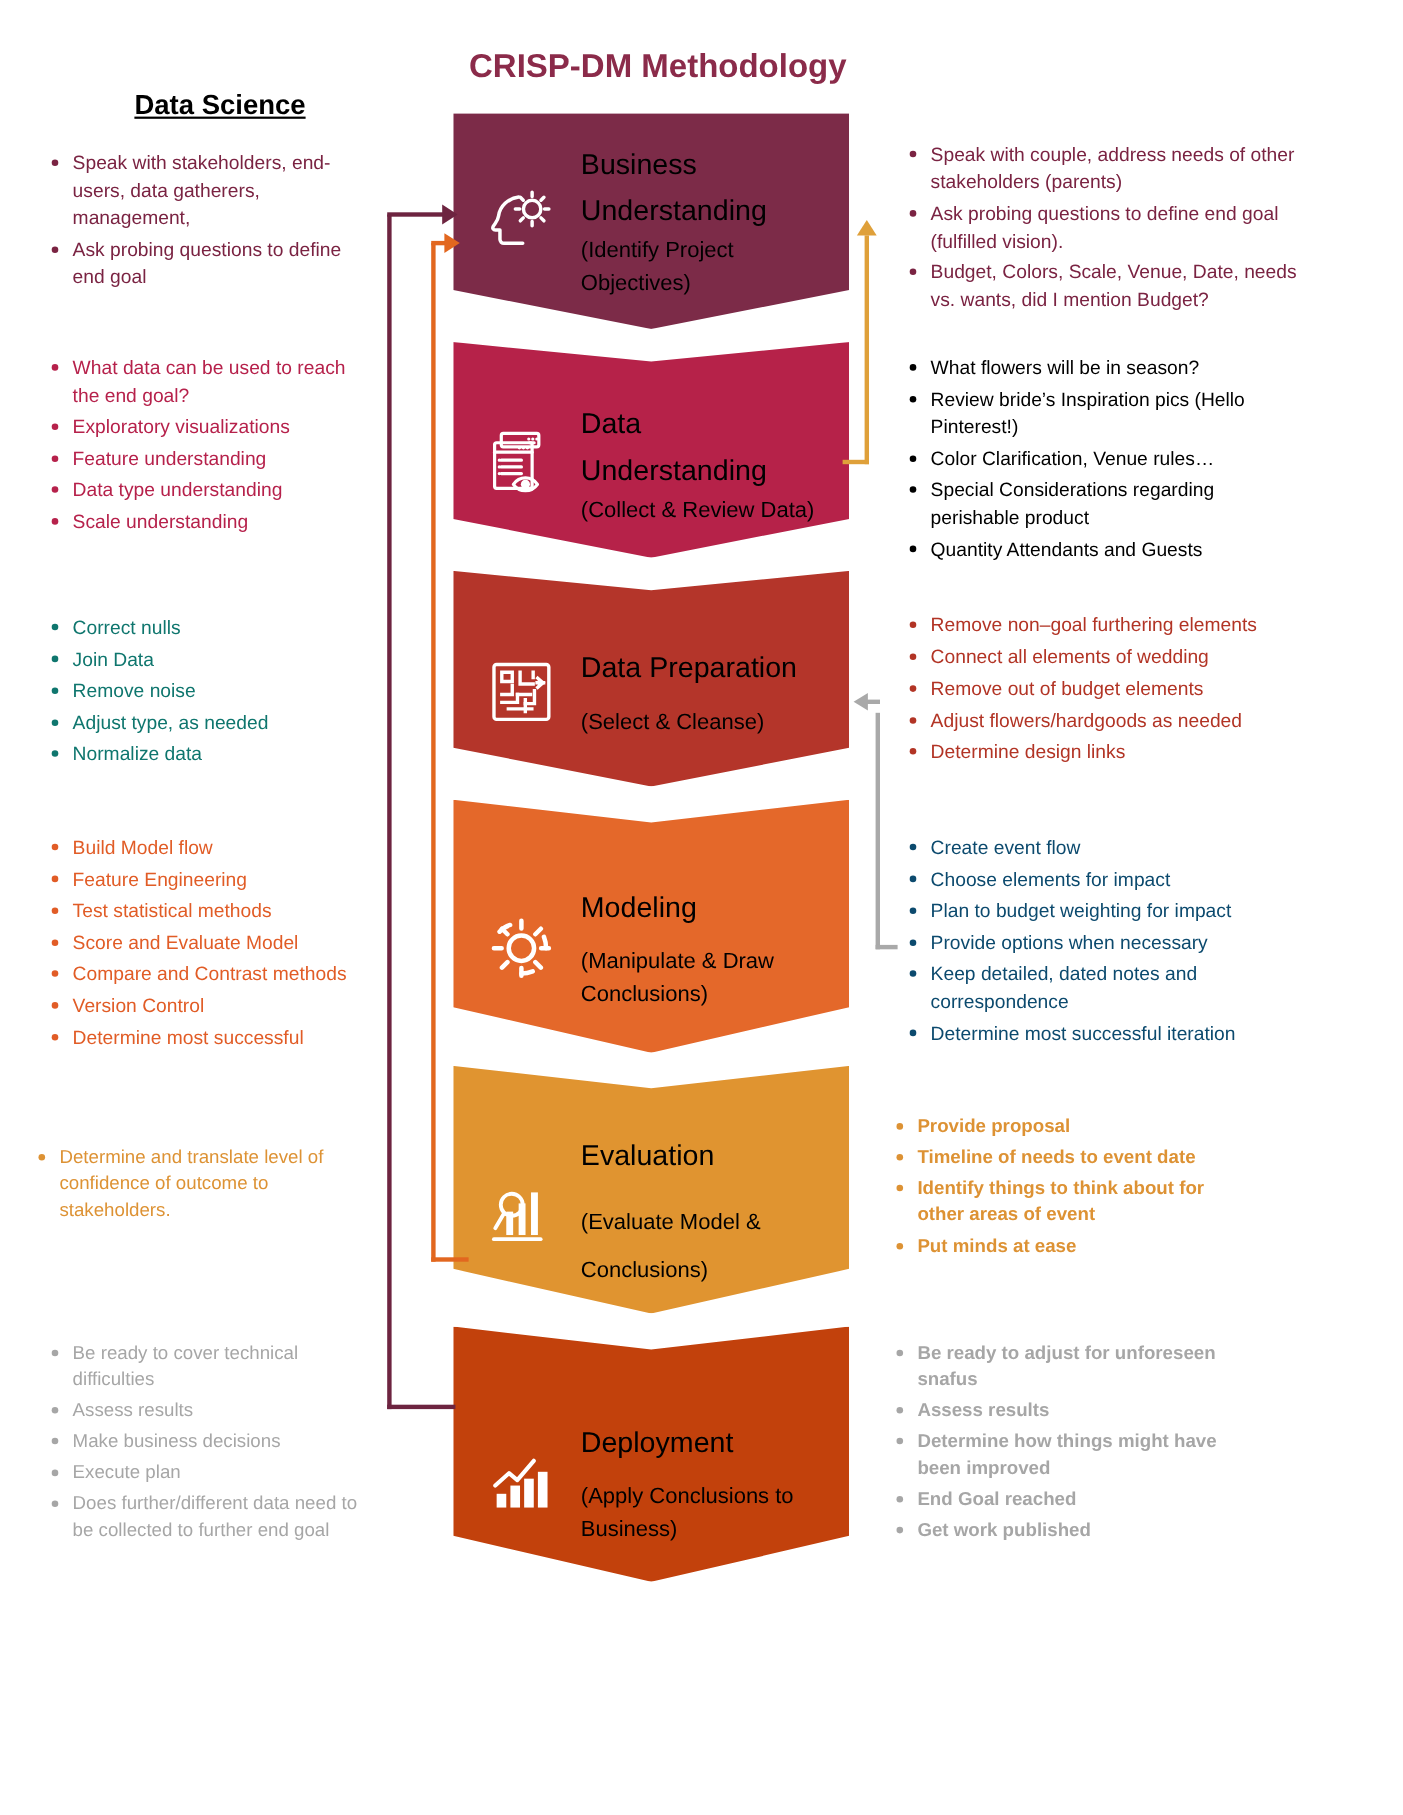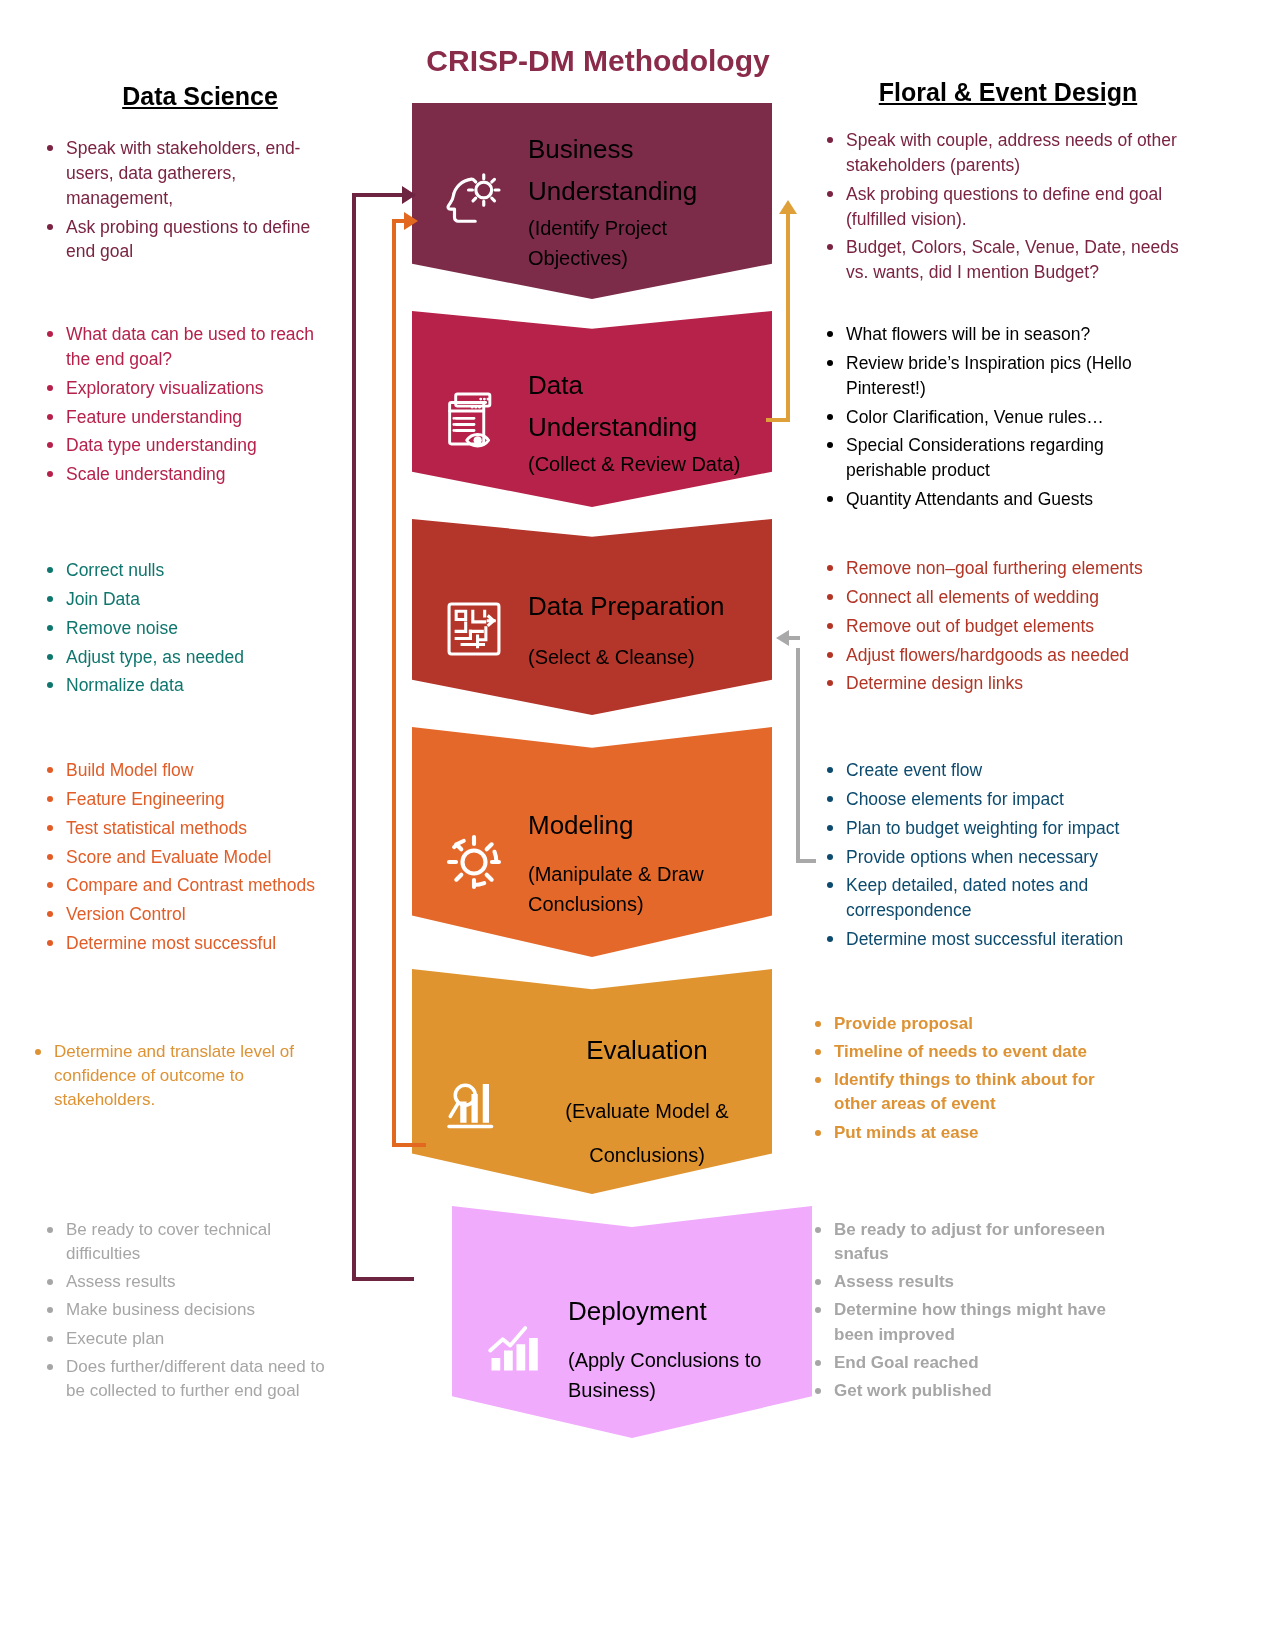--- a/index.html
+++ b/index.html
@@ -81,21 +81,21 @@
   .stg-text{flex:1 1 auto;padding-left:10px;}
   .stg-title{font-size:26px;line-height:1.55;margin-bottom:2px;}
   .stg-sub{font-size:20px;line-height:1.5;}
 
   
   #s1{height:196px;background:#7c2b48;}
   #s2{height:196px;background:#b62249;}
   #s3{height:196px;background:#b4352a;}
   #s4{height:230px;background:#e4682a;}
   #s5{height:225px;background:#e09430;}
-  #s6{height:232px;background:#f0abfc;margin-left:40px;}
+  #s6{height:232px;background:#c2410c;}
 
   .row-wrap{position:relative;width:360px;}
 
   
   .conn{position:absolute;}
   .seg{position:absolute;background:currentColor;}
   .arrowhead{position:absolute;width:0;height:0;}
 
   
   #conn-maroon{color:#6d2440;}
@@ -109,21 +109,20 @@
 </head>
 <body>
 
 <div class="stage">
 
   <div id="title-wrap">
     <span id="main-title-text" style="font-size:30px;font-weight:bold;color:#8b2b4a;">CRISP-DM Methodology</span>
   </div>
 
   <div class="col-heading" id="heading-left">Data Science</div>
-  <div class="col-heading" id="heading-right">Floral &amp; Event Design</div>
 
   <div class="bullets" id="ds-1">
     <ul>
       <li>Speak with stakeholders, end-users, data gatherers, management,</li>
       <li>Ask probing questions to define end goal</li>
     </ul>
   </div>
 
   <div class="bullets" id="ds-2">
     <ul>
@@ -315,21 +314,21 @@
             </svg>
           </div>
           <div class="stg-text">
             <div class="stg-title">Modeling</div>
             <div class="stg-sub" style="margin-top:14px;">(Manipulate &amp; Draw Conclusions)</div>
           </div>
         </div>
       </div>
     </div>
 
-    <div class="row-wrap" style="height:225px;margin-top:12px;text-align:center;">
+    <div class="row-wrap" style="height:225px;margin-top:12px;">
       <div class="chev" id="s5" style="height:225px;">
         <div class="chev-inner" style="padding-top:44px;">
           <div class="stg-icon">
             <svg width="80" height="80" viewBox="0 0 64 64" fill="none" stroke="#fff" stroke-width="2.8" stroke-linecap="round" stroke-linejoin="round">
               <rect x="21" y="30" width="5" height="17" fill="#fff" stroke="none"></rect>
               <rect x="30" y="24" width="5" height="23" fill="#fff" stroke="none"></rect>
               <rect x="39" y="16" width="5" height="31" fill="#fff" stroke="none"></rect>
               <circle cx="25" cy="25" r="8"></circle>
               <path d="M19.5 31L13 42"></path>
               <path d="M12 50h34"></path>

